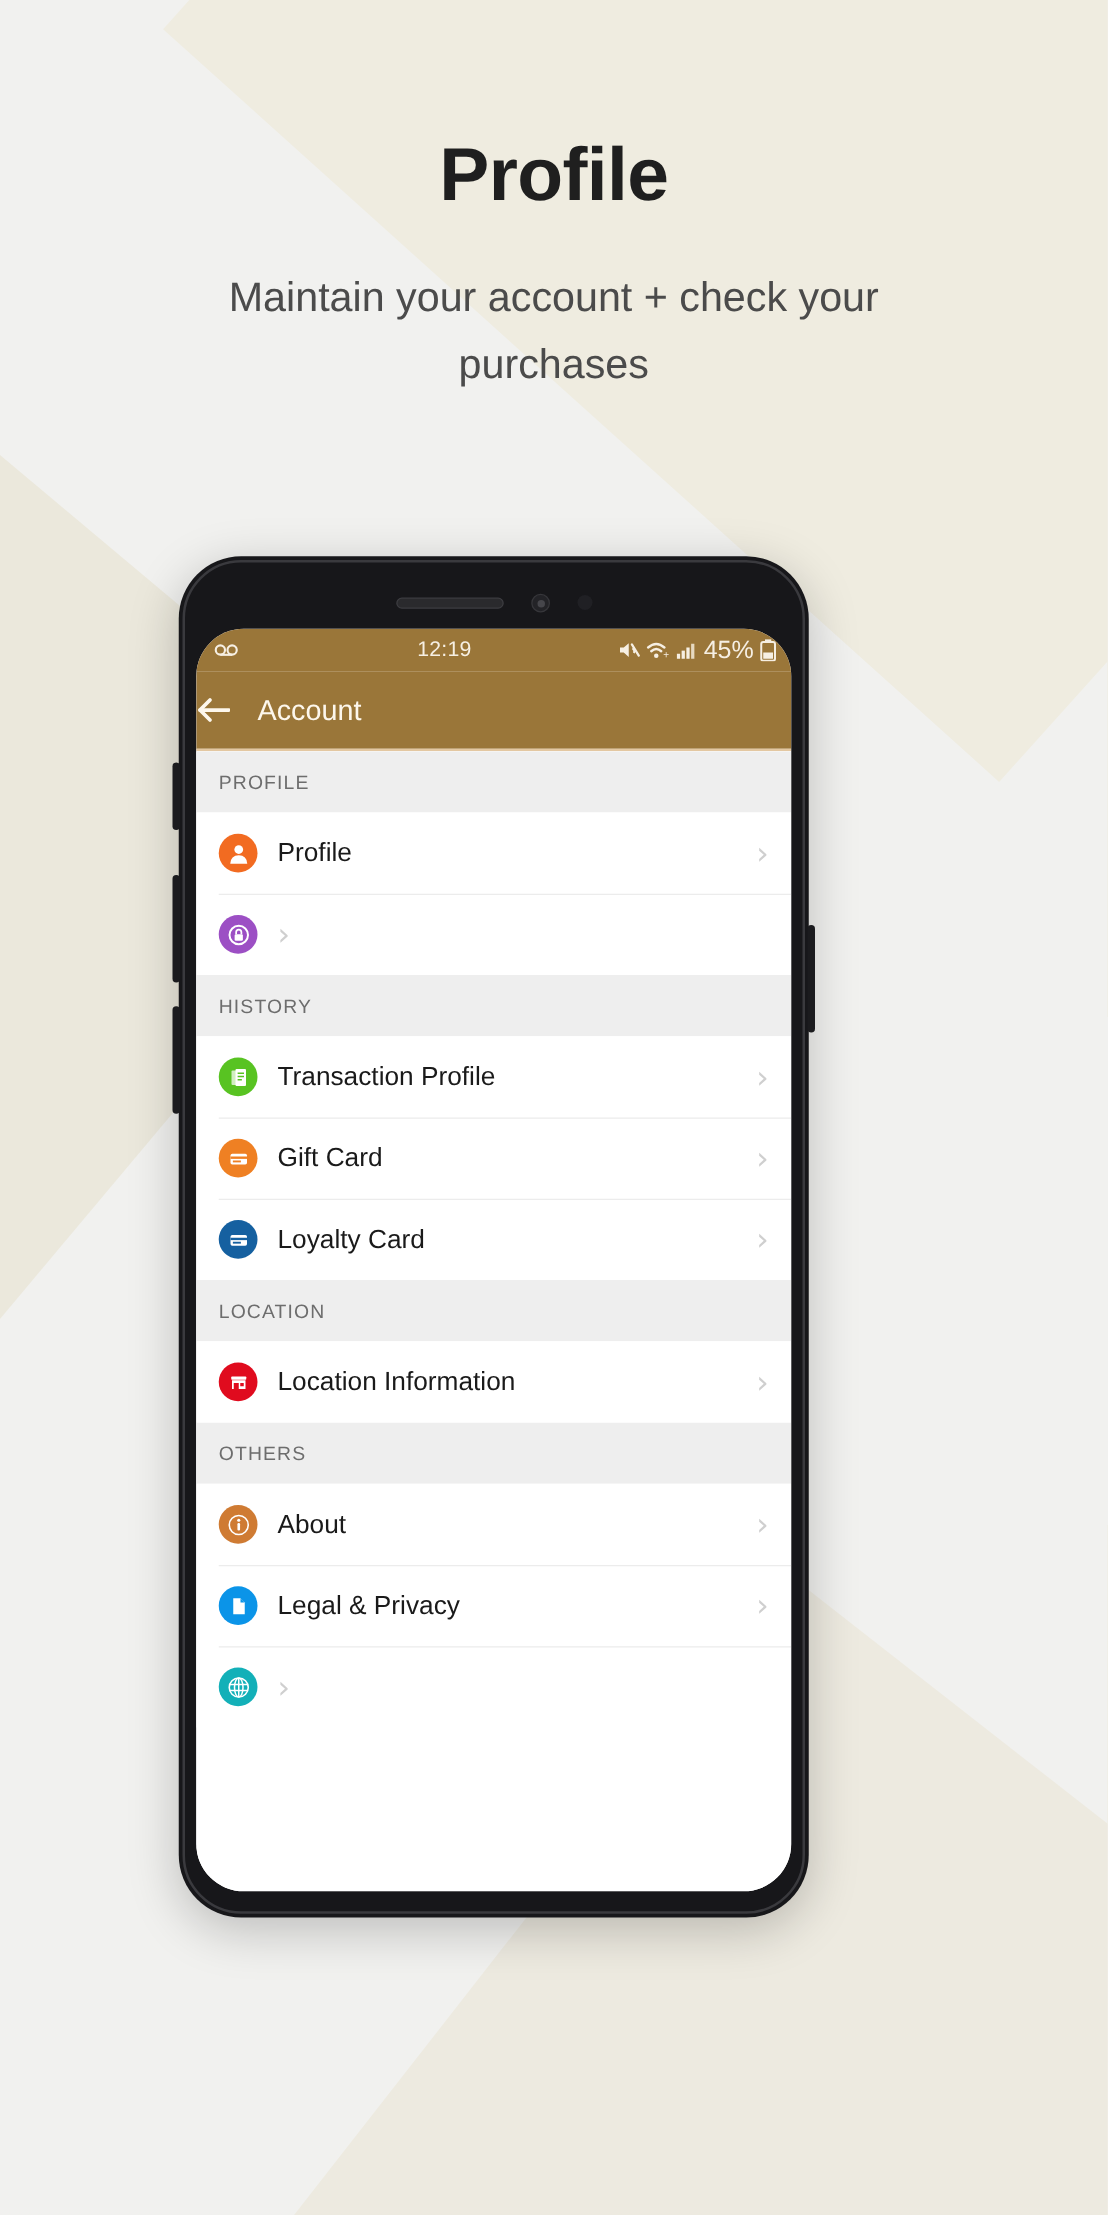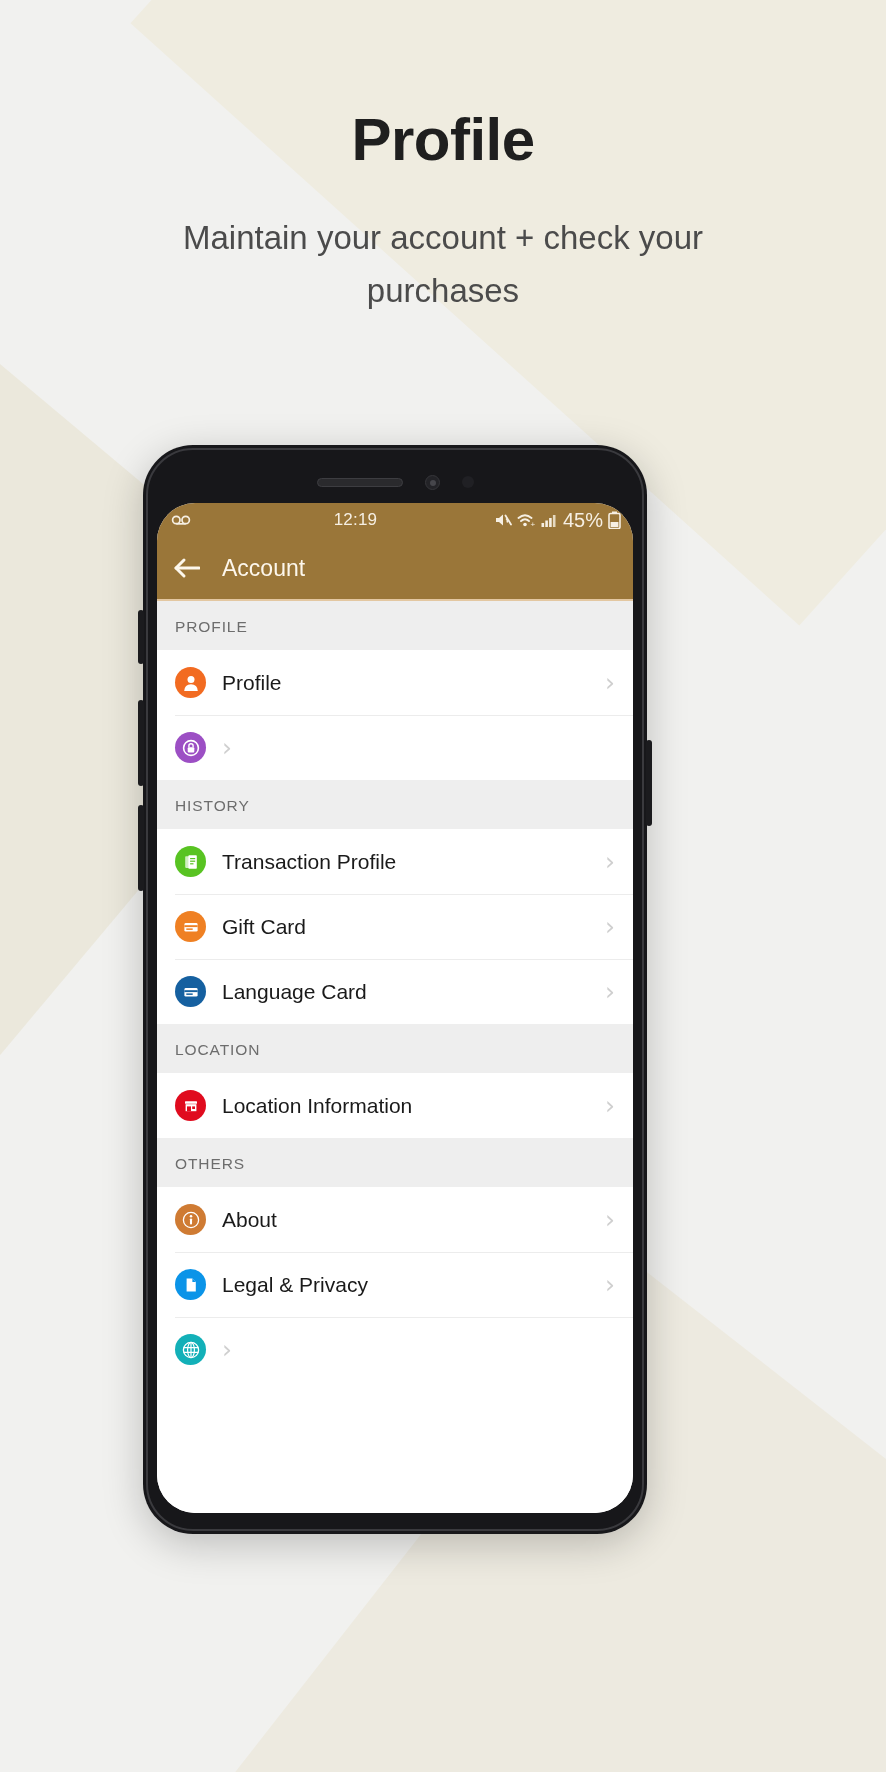--- a/index.html
+++ b/index.html
@@ -151,21 +151,21 @@
   .sb-right { display: flex; align-items: center; gap: 5px; flex: 0 0 auto; }
   .sb-battery-text { font-size: 20px; }
   .icon-svg { display: block; }
 
   
   .appbar {
     height: 62px;
     background: #9a7639;
     display: flex;
     align-items: center;
-    padding: 0 16px;
+    padding: 0 0;
     gap: 22px;
   }
   .appbar-title {
     color: #fdf7ec;
     font-size: 23px;
     font-weight: 400;
   }
   .appbar-divider { height: 2px; background: #e3c7a1; }
 
   
@@ -356,21 +356,21 @@
         <span class="chevron">›</span>
       </div>
       <div class="row">
         <span class="row-icon" style="background:#1560a0">
           <svg class="icon-svg" width="20" height="20" viewBox="0 0 20 20">
             <rect x="3.4" y="6" width="13.2" height="8.6" rx="1.4" fill="#ffffff"></rect>
             <rect x="3.4" y="8.2" width="13.2" height="1.9" fill="#1560a0"></rect>
             <rect x="5.3" y="11.4" width="6.4" height="1.5" fill="#1560a0"></rect>
           </svg>
         </span>
-        <span class="row-label">Language Card</span>
+        <span class="row-label">Loyalty Card</span>
         <span class="chevron">›</span>
       </div>
 
       <div class="section-header">LOCATION</div>
       <div class="row">
         <span class="row-icon" style="background:#e00b1e">
           <svg class="icon-svg" width="20" height="20" viewBox="0 0 20 20">
             <rect x="4" y="5.2" width="12" height="2.6" rx="0.6" fill="#ffffff"></rect>
             <rect x="4.6" y="8.2" width="10.8" height="7" fill="#ffffff"></rect>
             <rect x="6" y="10.4" width="4" height="4.8" fill="#e00b1e"></rect>

